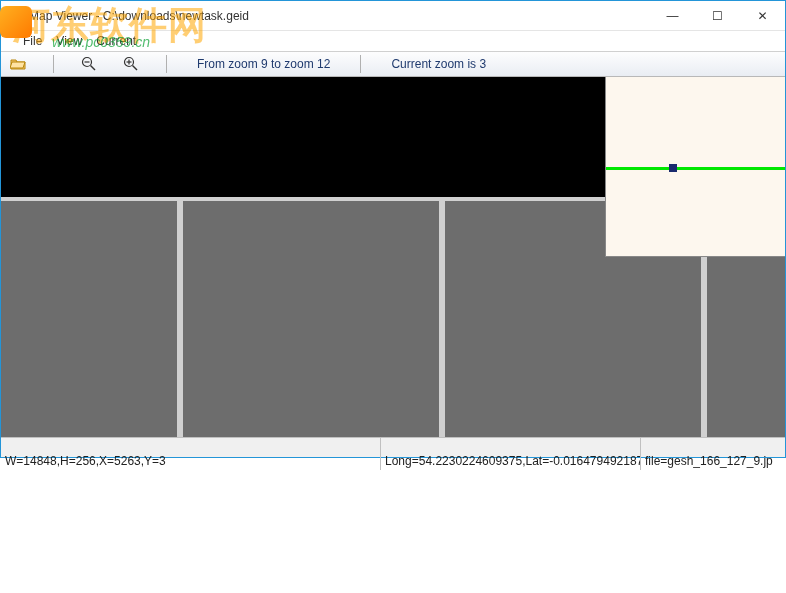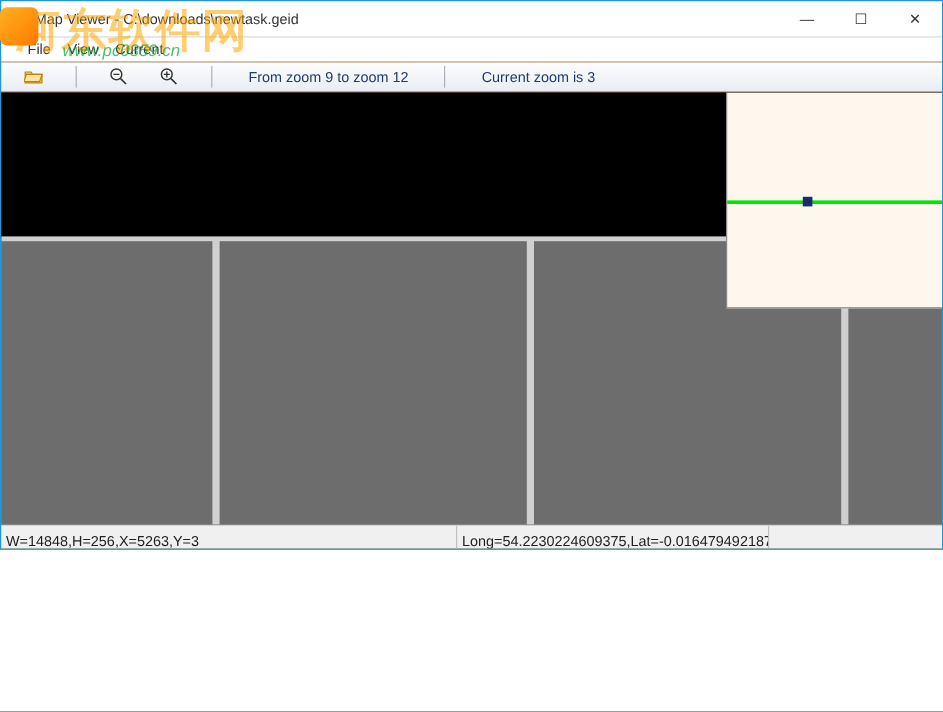--- a/index.html
+++ b/index.html
@@ -64,21 +64,21 @@
       color: #333;
       cursor: default;
     }
     .toolbar {
       height: 26px;
       background: linear-gradient(#fdfdfe, #e9edf3);
       border-top: 1px solid #d0d0d0;
       border-bottom: 1px solid #b8b8b8;
       display: flex;
       align-items: center;
-      padding-left: 16px;
+      padding-left: 6px;
       gap: 20px;
     }
     .toolbar-btn {
       width: 22px;
       height: 22px;
       display: flex;
       align-items: center;
       justify-content: center;
     }
     .toolbar-sep {
@@ -143,21 +143,21 @@
       background: #1a2a6d;
     }
     .statusbar {
       height: 20px;
       background: #f0f0f0;
       border-top: 1px solid #c0c0c0;
       display: flex;
     }
     .status-cell {
       border-right: 1px solid #c0c0c0;
-      padding: 6px 4px;
+      padding: 16px 4px;
       color: #222;
       overflow: hidden;
       white-space: nowrap;
     }
     .status-cell:nth-child(1){ width: 380px; }
     .status-cell:nth-child(2){ width: 260px; }
     .status-cell:nth-child(3){ flex: 1; border-right: none; }
     .watermark {
       position: absolute;
       top: 0;
@@ -255,20 +255,21 @@
     </div>
     <div class="minimap">
       <div class="minimap-line"></div>
       <div class="minimap-marker"></div>
     </div>
   </div>
 
   <div class="statusbar">
     <div class="status-cell">W=14848,H=256,X=5263,Y=3</div>
     <div class="status-cell">Long=54.2230224609375,Lat=-0.0164794921875</div>
+    <div class="status-cell">file=gesh_166_127_9.jp</div>
   </div>
 
 </div>
 
 <div class="watermark">
   <div class="watermark-logo"></div>
   <span class="watermark-main" style="margin-left:12px">河东软件网</span>
   <div class="watermark-url">www.pc0359.cn</div>
 </div>
 

